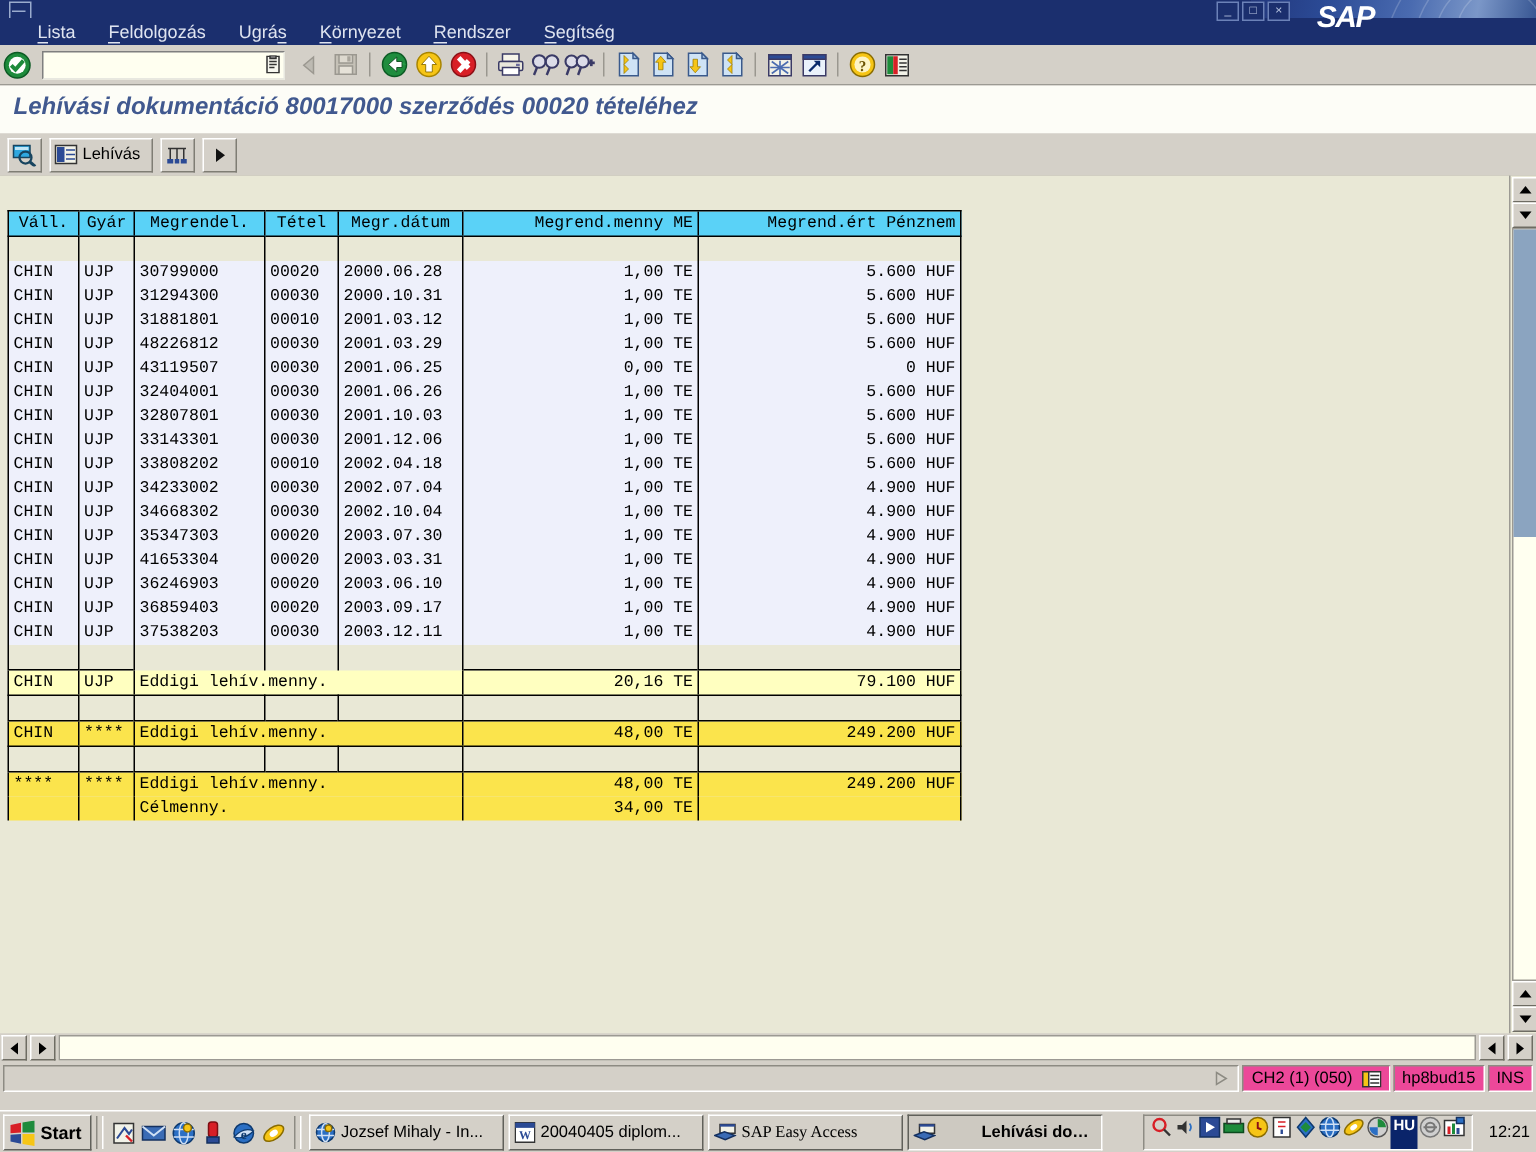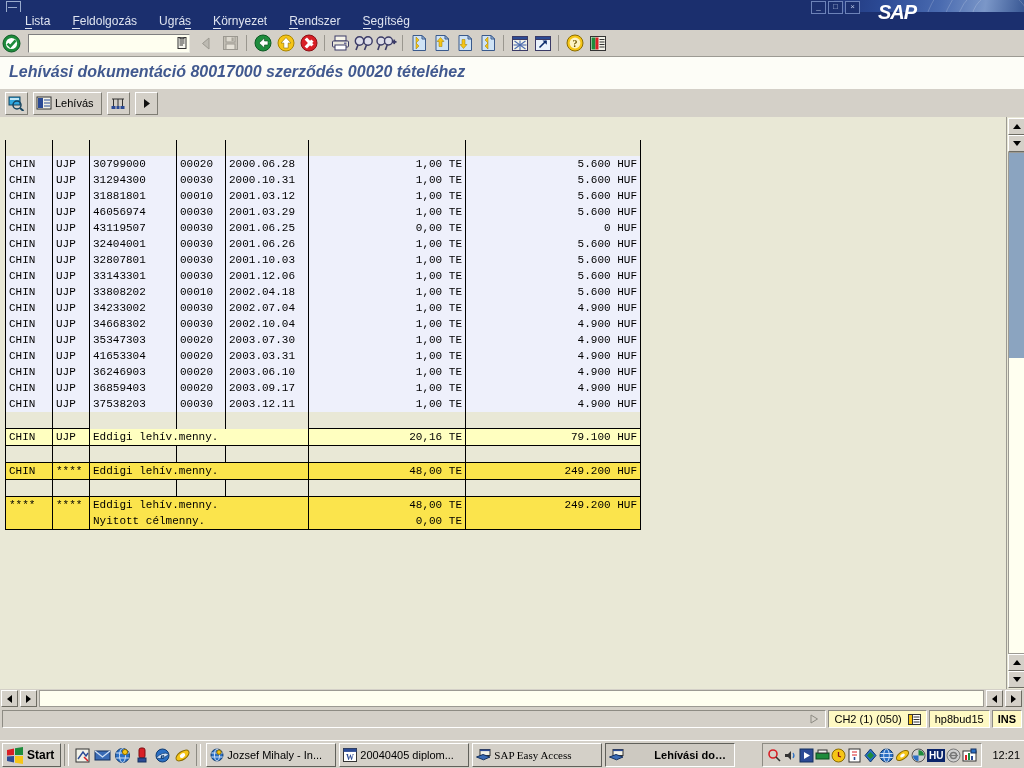--- a/index.html
+++ b/index.html
@@ -168,21 +168,21 @@
     background:#d4d0c8;display:flex;align-items:center;
   }
   #statusmsg{
     flex:1;height:16px;margin:1px 0 1px 2px;
     border:1px solid;border-color:#8d8b83 #fff #fff #8d8b83;
     background:#d4d0c8;position:relative;
   }
   #sysarrow{position:absolute;right:6px;top:3px;}
   .statusfield{
     height:16px;border:1px solid;border-color:#8d8b83 #fff #fff #8d8b83;
-    background:#fef9c3;display:flex;align-items:center;
+    background:#ec4899;display:flex;align-items:center;
     padding:0 5px;font-size:11px;margin-left:2px;white-space:nowrap;
   }
 
   
   #taskbar{
     position:absolute;left:0;top:740px;width:1024px;height:28px;
     background:#d4d0c8;border-top:1px solid #fff;
     display:flex;align-items:center;
   }
   #startbtn{
@@ -198,21 +198,21 @@
     height:22px;width:122px;display:flex;align-items:center;
     border:1px solid;border-color:#fff #60605a #60605a #fff;
     background:#d4d0c8;padding:0 3px;font-size:11px;overflow:hidden;
     white-space:nowrap;gap:3px;
   }
   .taskbtn.active{
     border-color:#60605a #fff #fff #60605a;font-weight:bold;
     background:#cdc9c1;
   }
   #tray{
-    height:22px;display:flex;align-items:center;gap:1px;padding:0 4px;
+    height:22px;display:flex;gap:1px;padding:0 4px;
     border:1px solid;border-color:#8d8b83 #fff #fff #8d8b83;margin-right:2px;
   }
   .trayicon{width:15px;height:15px;}
   #clock{font-size:11px;padding:0 4px 0 8px;}
   #hu{background:#0a246a;color:#fff;font-size:10px;font-weight:bold;padding:1px 2px;line-height:11px;}
 </style>
 </head>
 <body>
 
 <div id="titlebar">
@@ -450,20 +450,29 @@
     <svg width="11" height="13" viewBox="0 0 11 13">
       <path d="M3 2 L9 6.5 L3 11 Z" fill="#111"></path>
     </svg>
   </div>
 </div>
 
 <div id="canvas">
   <table id="report">
     <tbody>
 
+      <tr class="hdr">
+        <td class="hdrcell c-vall vl rowtop rowbot">Váll.</td>
+        <td class="hdrcell c-gyar vl rowtop rowbot">Gyár</td>
+        <td class="hdrcell c-meg  vl rowtop rowbot">Megrendel.</td>
+        <td class="hdrcell c-tet  vl rowtop rowbot">Tétel</td>
+        <td class="hdrcell c-dat  vl rowtop rowbot">Megr.dátum</td>
+        <td class="hdrcell c-menny num vl rowtop rowbot">Megrend.menny ME</td>
+        <td class="hdrcell c-ert num vl vr rowtop rowbot">Megrend.ért Pénznem</td>
+      </tr>
 
       <tr>
         <td class="pad c-vall vl"></td>
         <td class="pad c-gyar vl"></td>
         <td class="pad c-meg vl"></td>
         <td class="pad c-tet vl"></td>
         <td class="pad c-dat vl"></td>
         <td class="pad c-menny vl"></td>
         <td class="pad c-ert vl vr"></td>
       </tr>
@@ -493,21 +502,21 @@
           <td class="c-gyar vl d">UJP</td>
           <td class="c-meg vl d">31881801</td>
           <td class="c-tet vl d">00010</td>
           <td class="c-dat vl d">2001.03.12</td>
           <td class="c-menny vl d num">1,00 TE</td>
           <td class="c-ert vl vr d num">5.600 HUF</td>
         </tr>
         <tr>
           <td class="c-vall vl d">CHIN</td>
           <td class="c-gyar vl d">UJP</td>
-          <td class="c-meg vl d">46056974</td>
+          <td class="c-meg vl d">48226812</td>
           <td class="c-tet vl d">00030</td>
           <td class="c-dat vl d">2001.03.29</td>
           <td class="c-menny vl d num">1,00 TE</td>
           <td class="c-ert vl vr d num">5.600 HUF</td>
         </tr>
         <tr>
           <td class="c-vall vl d">CHIN</td>
           <td class="c-gyar vl d">UJP</td>
           <td class="c-meg vl d">43119507</td>
           <td class="c-tet vl d">00030</td>
@@ -656,25 +665,25 @@
           <td class="c-ert vl vr pad" style="height: 6px;">&nbsp;</td>
         </tr>
         <tr>
           <td class="c-vall vl s2 rowtop">****</td>
           <td class="c-gyar vl s2 rowtop">****</td>
           <td class="c-meg vl s2 rowtop" colspan="3" style="width: 198px;">Eddigi lehív.menny.</td>
           <td class="c-menny vl s2 rowtop num">48,00 TE</td>
           <td class="c-ert vl vr s2 rowtop num">249.200 HUF</td>
         </tr>
         <tr>
-          <td class="c-vall vl s2 rowbot"></td>
-          <td class="c-gyar vl s2 rowbot"></td>
-          <td class="c-meg vl s2 rowbot" colspan="3" style="width: 198px;">Nyitott célmenny.</td>
-          <td class="c-menny vl s2 rowbot num">0,00 TE</td>
-          <td class="c-ert vl vr s2 rowbot num"></td>
+          <td class="c-vall vl s2"></td>
+          <td class="c-gyar vl s2"></td>
+          <td class="c-meg vl s2" colspan="3" style="width: 198px;">Célmenny.</td>
+          <td class="c-menny vl s2 num">34,00 TE</td>
+          <td class="c-ert vl vr s2 num"></td>
         </tr>
       </tbody>
 
   </table>
 </div>
 
 <div id="vscroll">
   <div class="sbtn" style="position:absolute;left:0;top:0;">
       <div class="arrow up"></div>
     </div>
@@ -720,21 +729,21 @@
       <rect x="0.5" y="0.5" width="12" height="10" fill="#fff" stroke="#333"></rect>
       <rect x="0.5" y="0.5" width="4" height="10" fill="#f6c516" stroke="#333"></rect>
       <g stroke="#333">
           <path d="M5.5 3 H11.5"></path>
           <path d="M5.5 5.5 H11.5"></path>
           <path d="M5.5 8 H11.5"></path>
         </g>
     </svg>
   </div>
   <div class="statusfield">hp8bud15</div>
-  <div class="statusfield" style="margin-right:2px;font-weight:bold;">INS</div>
+  <div class="statusfield" style="margin-right:2px;">INS</div>
 </div>
 
 <div id="taskbar">
   <div id="startbtn">
     <svg width="18" height="17" viewBox="0 0 18 17" style="margin-right:3px;">
       <path d="M1 3 L8 1.5 L8 8 L1 8.5 Z" fill="#d81f26"></path>
       <path d="M9 1.3 L17 0 L17 8 L9 8 Z" fill="#1e8b3c"></path>
       <path d="M1 9.5 L8 9 L8 15.5 L1 14 Z" fill="#2b4a95"></path>
       <path d="M9 9 L17 9 L17 17 L9 15.7 Z" fill="#f6c516"></path>
     </svg>

